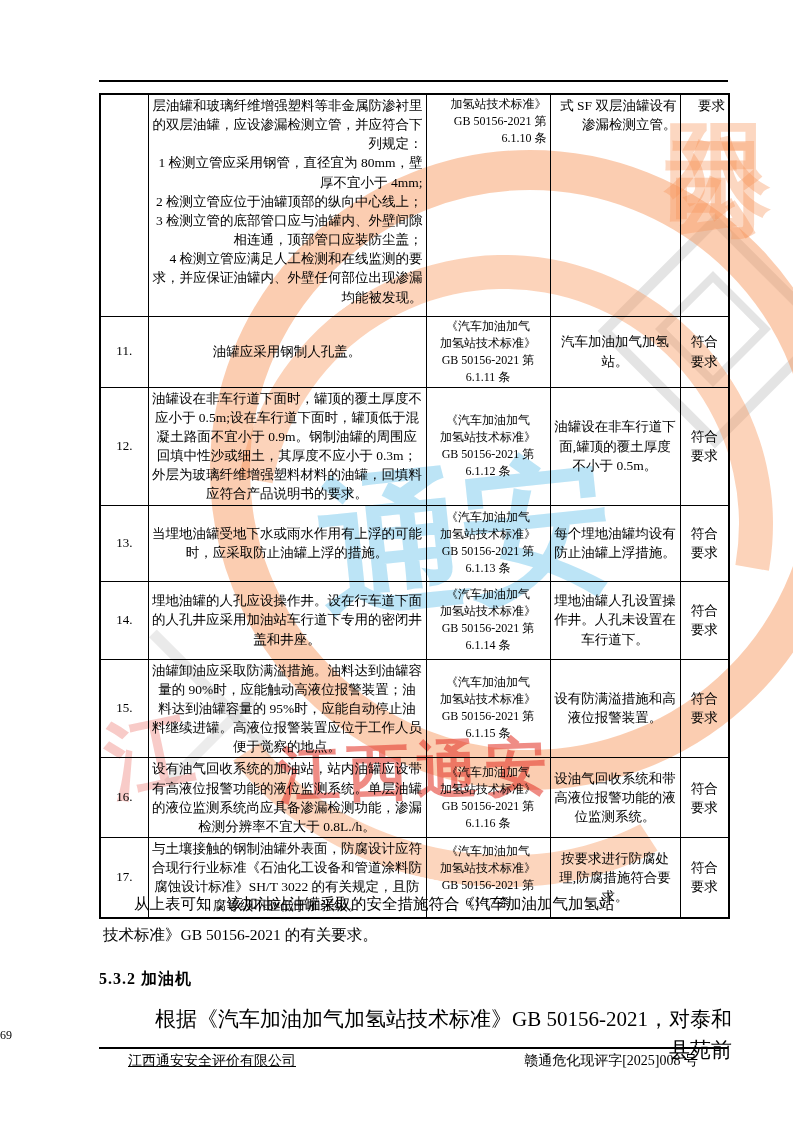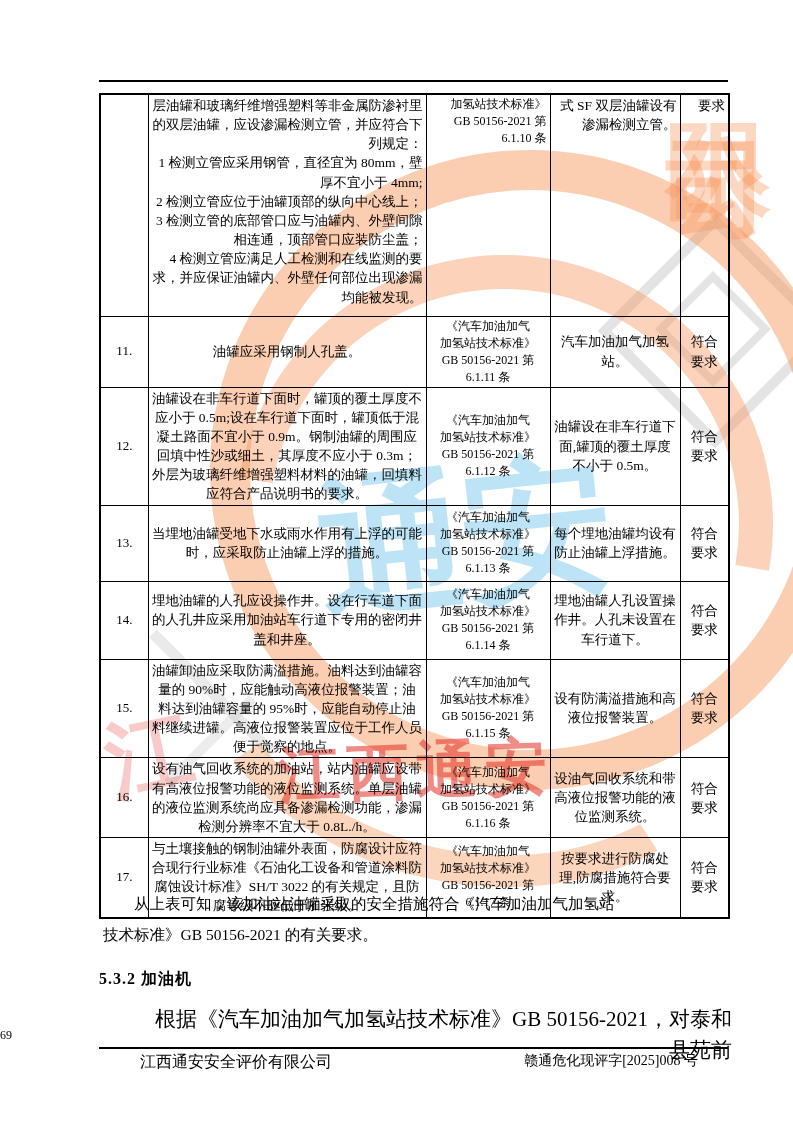--- a/index.html
+++ b/index.html
@@ -31,21 +31,21 @@
   td.c-con{font-size:13.5px;white-space:pre-line;}
   tr.cont td{vertical-align:top;text-align:right;}
   
   .body-text{position:absolute;left:99px;top:884px;width:633px;z-index:2;}
   .para{font-size:15.5px;line-height:31px;text-indent:2em;white-space:pre-line;margin:4px;}
   .sec-heading{font-size:16px;font-weight:bold;margin:14px 0 0 0;line-height:30px;letter-spacing:1px;}
   .para2{font-size:21px;line-height:31px;text-indent:2em;margin:10px 0 0 0;text-align:right;}
   
   .page-num{position:absolute;left:0;top:1028px;width:793px;font-size:12px;}
   .footer-rule{position:absolute;left:99px;top:1047px;width:629px;height:2px;background:#000;}
-  .footer-left{position:absolute;left:140px;top:1052px;font-size:16px;}
+  .footer-left{position:absolute;left:128px;top:1052px;font-size:14px;text-decoration:underline;}
   .footer-right{position:absolute;right:95px;top:1052px;font-size:14px;}
   
   .wm{position:absolute;left:0;top:0;width:793px;height:1122px;z-index:5;
       pointer-events:none;mix-blend-mode:multiply;}
   .wm *{position:absolute;}
   .wm-ring{
     left:210px;top:150px;width:560px;height:560px;border-radius:50%;
     border:40px solid rgba(247,151,91,0.48);
   }
   .wm-arc1{

